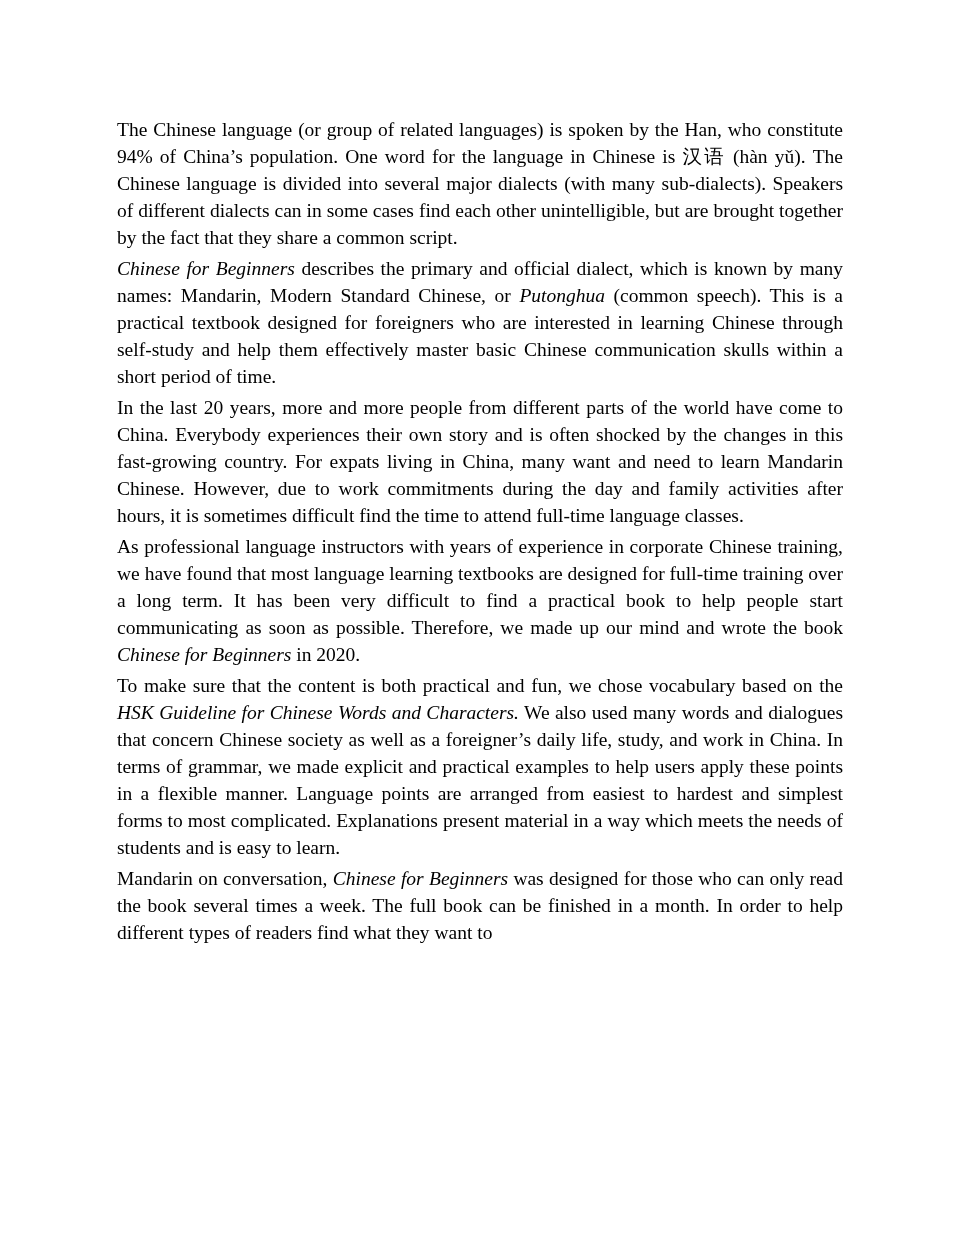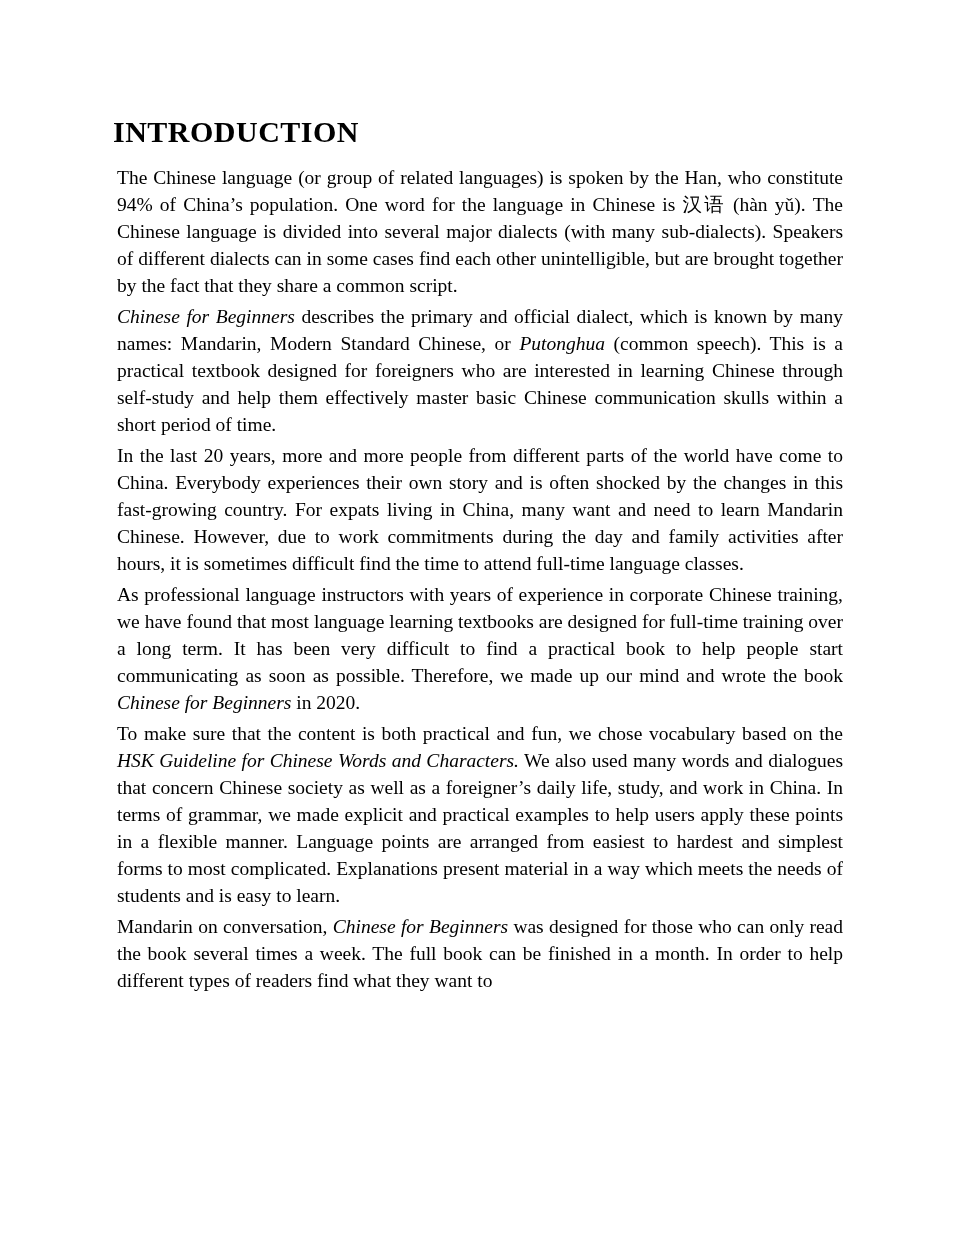--- a/index.html
+++ b/index.html
@@ -42,21 +42,20 @@
   }
   .doc-body p em {
     font-style: italic;
   }
 </style>
 </head>
 <body>
 
 <div class="page">
   <div class="content">
-    <h1 class="doc-title">INTRODUCTION</h1>
     <div class="doc-body">
         <p><span>The Chinese language (or group of related languages) is spoken by the Han, who constitute 94% of China’s population. One word for the language in Chinese is 汉语 (hàn yǔ). The Chinese language is divided into several major dialects (with many sub-dialects). Speakers of different dialects can in some cases find each other unintelligible, but are brought together by the fact that they share a common script.</span></p>
         <p><em>Chinese for Beginners</em><span> describes the primary and official dialect, which is known by many names: Mandarin, Modern Standard Chinese, or </span><em>Putonghua</em><span> (common speech). This is a practical textbook designed for foreigners who are interested in learning Chinese through self-study and help them effectively master basic Chinese communication skulls within a short period of time.</span></p>
         <p><span>In the last 20 years, more and more people from different parts of the world have come to China. Everybody experiences their own story and is often shocked by the changes in this fast-growing country. For expats living in China, many want and need to learn Mandarin Chinese. However, due to work commitments during the day and family activities after hours, it is sometimes difficult find the time to attend full-time language classes.</span></p>
         <p><span>As professional language instructors with years of experience in corporate Chinese training, we have found that most language learning textbooks are designed for full-time training over a long term. It has been very difficult to find a practical book to help people start communicating as soon as possible. Therefore, we made up our mind and wrote the book </span><em>Chinese for Beginners</em><span> in 2020.</span></p>
         <p><span>To make sure that the content is both practical and fun, we chose vocabulary based on the </span><em>HSK Guideline for Chinese Words and Characters.</em><span> We also used many words and dialogues that concern Chinese society as well as a foreigner’s daily life, study, and work in China. In terms of grammar, we made explicit and practical examples to help users apply these points in a flexible manner. Language points are arranged from easiest to hardest and simplest forms to most complicated. Explanations present material in a way which meets the needs of students and is easy to learn.</span></p>
         <p><span>Mandarin on conversation, </span><em>Chinese for Beginners</em><span> was designed for those who can only read the book several times a week. The full book can be finished in a month. In order to help different types of readers find what they want to</span></p>
       </div>
   </div>
 </div>

